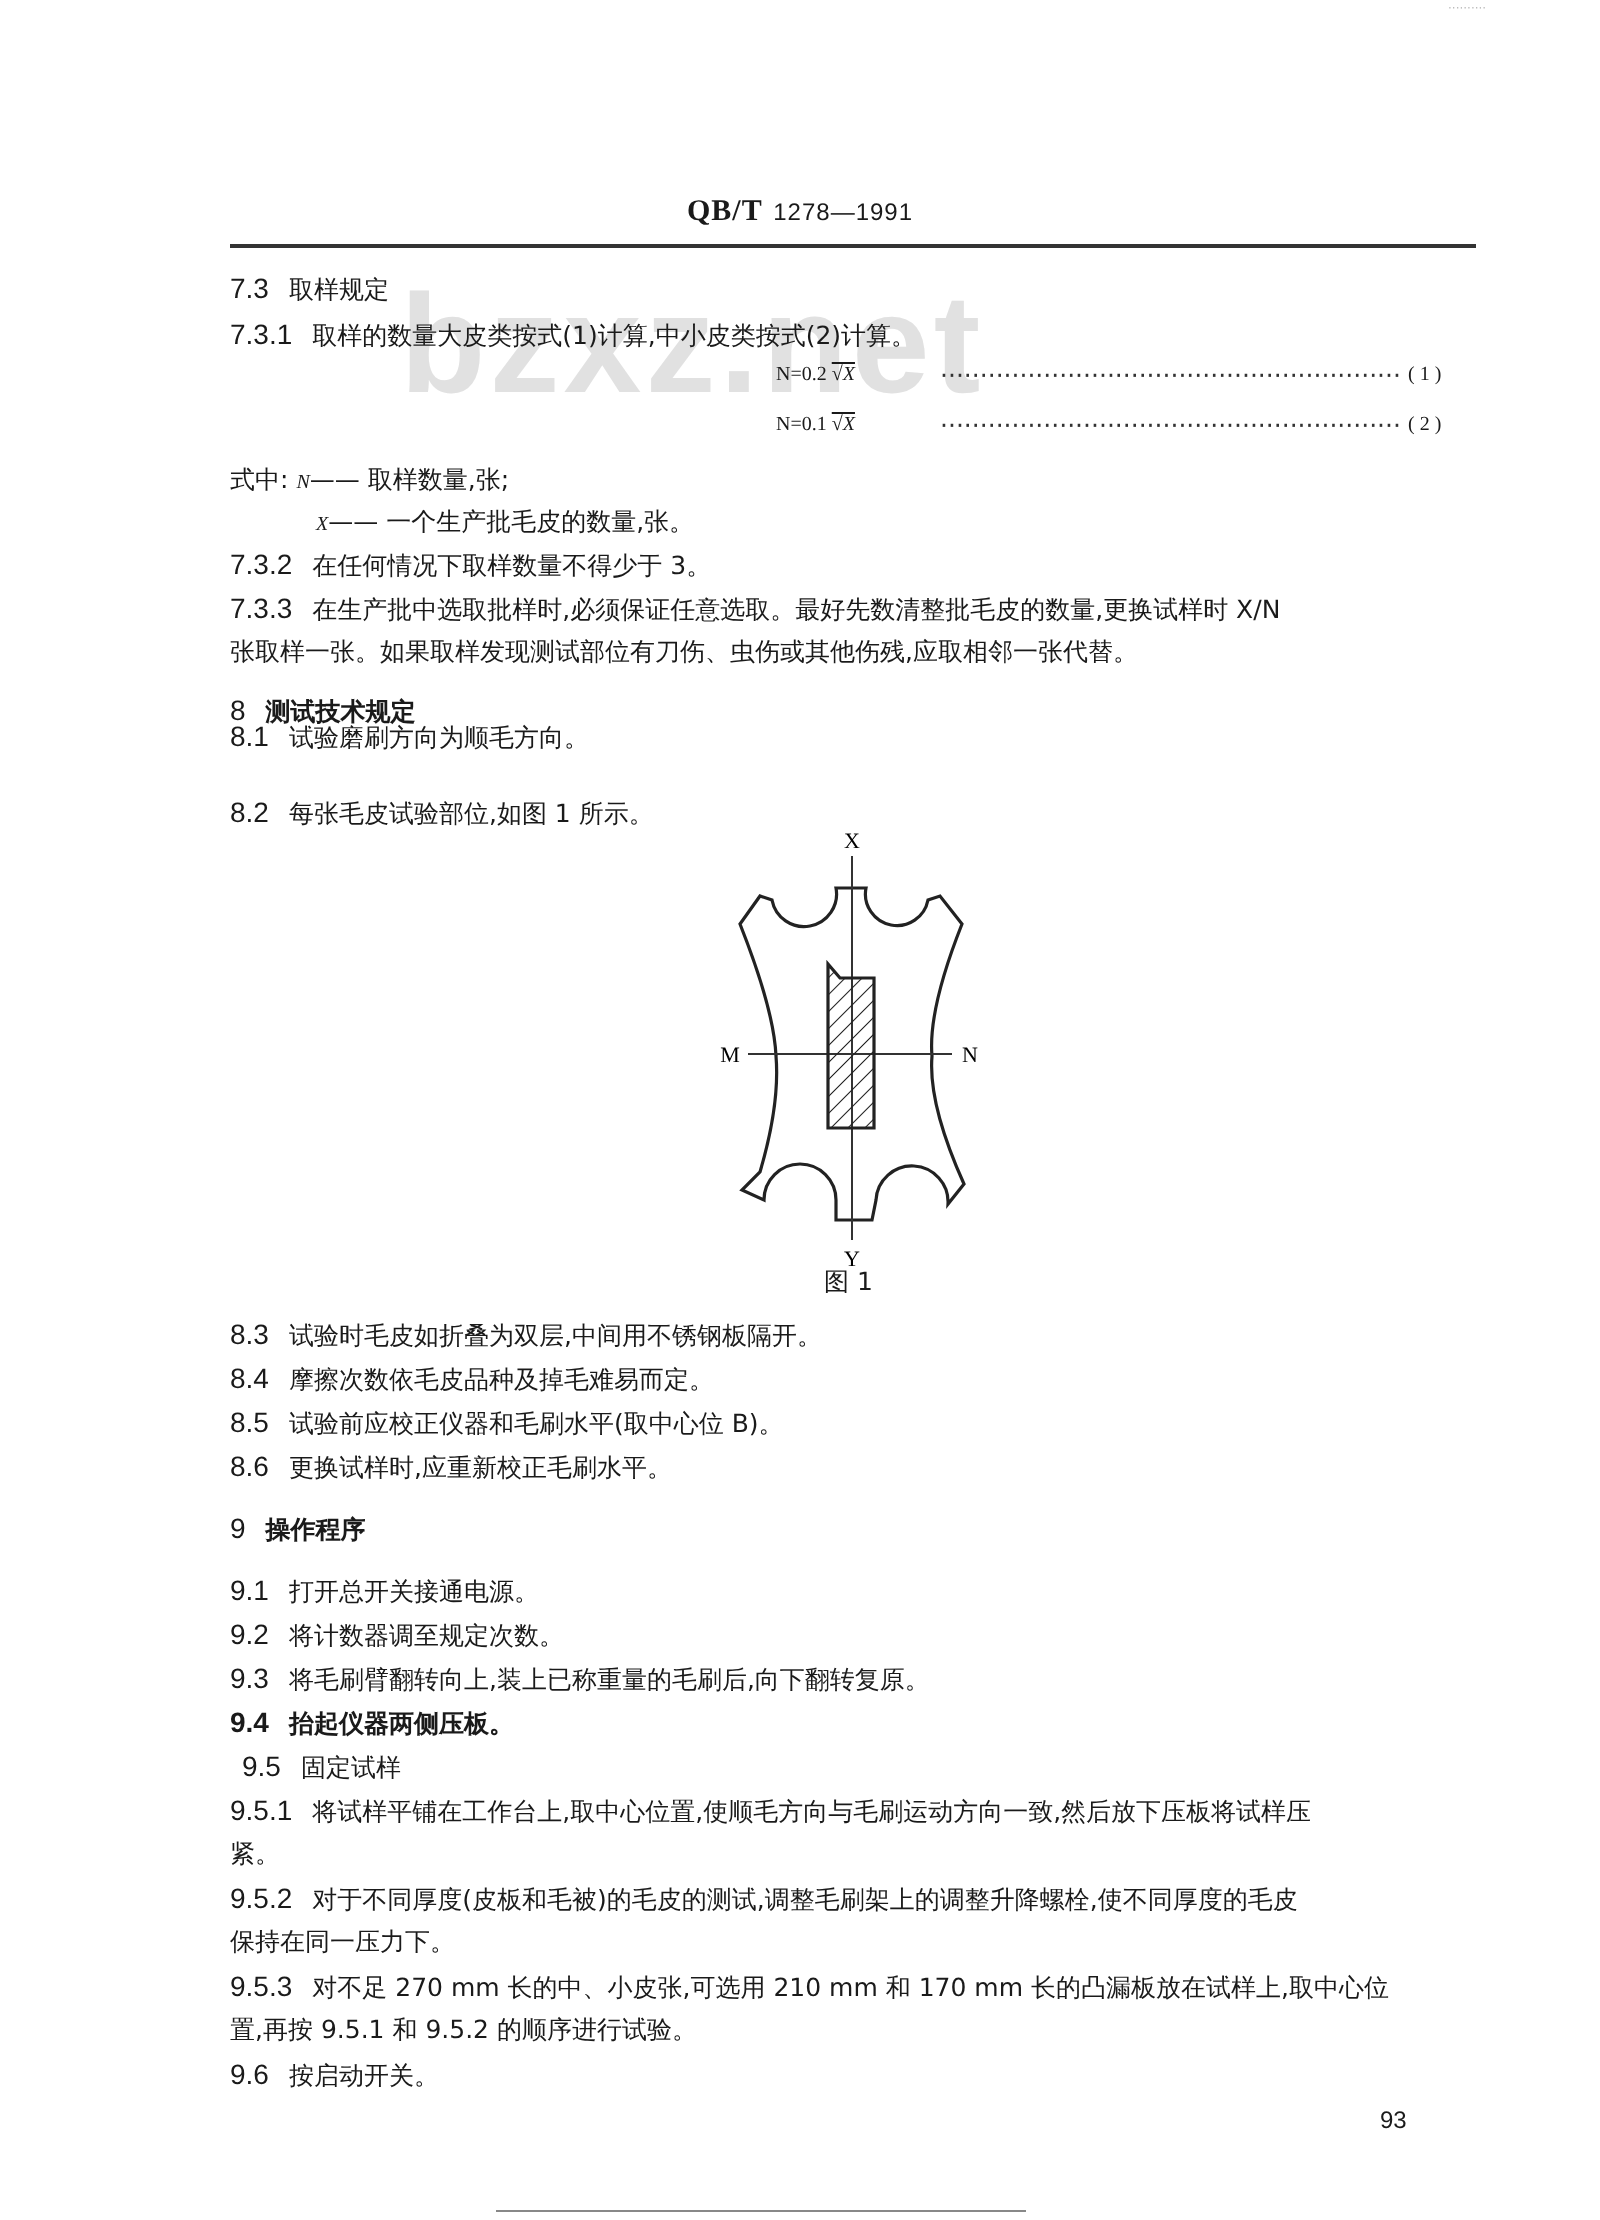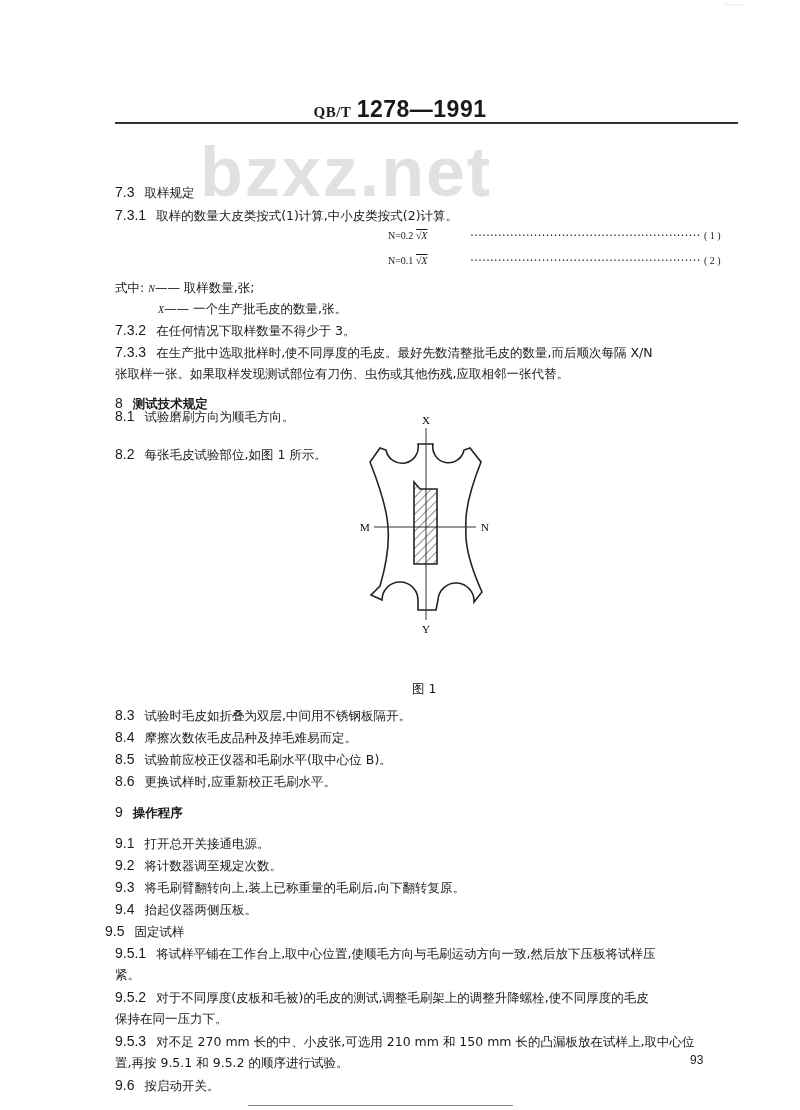--- a/index.html
+++ b/index.html
@@ -1,23 +1,23 @@
 <!DOCTYPE html>
 <html><head>
 <meta charset="utf-8">
 <style>
   html, body { margin: 0; padding: 0; background: #ffffff; }
   body { width: 800px; height: 1110px; position: relative; overflow: hidden;
          font-family: "DejaVu Sans", "Liberation Sans", sans-serif; color: #1a1a1a; }
   .abs { position: absolute; }
   .hdr { left: 0; width: 800px; top: 96px; text-align: center; font-size: 15px; letter-spacing: 0.5px; }
   .hdr .code { font-family: "Liberation Serif", serif; font-weight: bold; }
-  .hdr .num { font-family: "Liberation Sans", sans-serif; font-size: 23px; font-weight: bold; }
+  .hdr .num { font-family: "Liberation Sans", sans-serif; font-size: 12px; }
   .rule { left: 115px; width: 623px; top: 122px; height: 0; border-top: 2px solid #333; }
-  .line { font-size: 12.5px; line-height: 16px; white-space: nowrap; margin-top: 48px; }
+  .line { font-size: 12.5px; line-height: 16px; white-space: nowrap; }
   .num-lbl { font-family: "Liberation Sans", sans-serif; font-size: 14px; margin-right: 10px; }
   .bold { font-weight: bold; }
   .math { font-family: "Liberation Serif", serif; font-size: 10px; }
   .dots { letter-spacing: 0; color: #333; }
   .watermark { left: 200px; top: 132px; font-family: "Liberation Sans", sans-serif; font-weight: bold;
                font-size: 70px; color: rgba(200,200,200,0.55); letter-spacing: 2px; }
   .pageno { left: 690px; top: 1053px; font-size: 12px; font-family: "Liberation Sans", sans-serif; }
   .footrule { left: 248px; width: 265px; top: 1105px; border-top: 1px solid #888; }
   .corner { left: 724px; top: 1px; font-size: 6px; color: #bbb; }
   svg text { font-family: "Liberation Serif", serif; }
@@ -61,21 +61,21 @@
   <span class="math" style="font-style:italic;">N</span><span>—— 取样数量,张;</span>
 </div>
 <div class="abs line" style="left:158px;top:253px;">
   <span class="math" style="font-style:italic;">X</span><span>—— 一个生产批毛皮的数量,张。</span>
 </div>
 
 <div class="abs line" style="left:115px;top:274px;">
   <span class="num-lbl">7.3.2</span><span>在任何情况下取样数量不得少于 3。</span>
 </div>
 <div class="abs line" style="left:115px;top:296px;">
-  <span class="num-lbl">7.3.3</span><span>在生产批中选取批样时,使不同厚度的毛皮。最好先数清整批毛皮的数量,而后顺次每隔 X/N</span>
+  <span class="num-lbl">7.3.3</span><span>在生产批中选取批样时,必须保证任意选取。最好先数清整批毛皮的数量,更换试样时 X/N</span>
 </div>
 <div class="abs line" style="left:115px;top:318px;">张取样一张。如果取样发现测试部位有刀伤、虫伤或其他伤残,应取相邻一张代替。</div>
 
 <div class="abs line bold" style="left:115px;top:347px;">
   <span class="num-lbl" style="font-weight:normal;">8</span><span>测试技术规定</span>
 </div>
 <div class="abs line" style="left:115px;top:360px;">
   <span class="num-lbl">8.1</span><span>试验磨刷方向为顺毛方向。</span>
 </div>
 <div class="abs line" style="left:115px;top:398px;">
@@ -134,36 +134,36 @@
 </div>
 <div class="abs line" style="left:115px;top:787px;text-align:right;">
   <span class="num-lbl">9.1</span><span>打开总开关接通电源。</span>
 </div>
 <div class="abs line" style="left:115px;top:809px;">
   <span class="num-lbl">9.2</span><span>将计数器调至规定次数。</span>
 </div>
 <div class="abs line" style="left:115px;top:831px;">
   <span class="num-lbl">9.3</span><span>将毛刷臂翻转向上,装上已称重量的毛刷后,向下翻转复原。</span>
 </div>
-<div class="abs line" style="left:115px;top:853px;">
+<div class="abs line" style="left:115px;top:853px;font-weight:bold;">
   <span class="num-lbl">9.4</span><span>抬起仪器两侧压板。</span>
 </div>
-<div class="abs line" style="left:105px;top:875px;">
+<div class="abs line" style="left:121px;top:875px;">
   <span class="num-lbl">9.5</span><span>固定试样</span>
 </div>
 <div class="abs line" style="left:115px;top:897px;">
   <span class="num-lbl">9.5.1</span><span>将试样平铺在工作台上,取中心位置,使顺毛方向与毛刷运动方向一致,然后放下压板将试样压</span>
 </div>
 <div class="abs line" style="left:115px;top:919px;">紧。</div>
 <div class="abs line" style="left:115px;top:941px;">
   <span class="num-lbl">9.5.2</span><span>对于不同厚度(皮板和毛被)的毛皮的测试,调整毛刷架上的调整升降螺栓,使不同厚度的毛皮</span>
 </div>
 <div class="abs line" style="left:115px;top:963px;">保持在同一压力下。</div>
 <div class="abs line" style="left:115px;top:985px;">
-  <span class="num-lbl">9.5.3</span><span>对不足 270 mm 长的中、小皮张,可选用 210 mm 和 150 mm 长的凸漏板放在试样上,取中心位</span>
+  <span class="num-lbl">9.5.3</span><span>对不足 270 mm 长的中、小皮张,可选用 210 mm 和 170 mm 长的凸漏板放在试样上,取中心位</span>
 </div>
 <div class="abs line" style="left:115px;top:1007px;">置,再按 9.5.1 和 9.5.2 的顺序进行试验。</div>
 <div class="abs line" style="left:115px;top:1029px;">
   <span class="num-lbl">9.6</span><span>按启动开关。</span>
 </div>
 
 <div class="abs pageno">93</div>
 <div class="abs footrule"></div>
 
 </body></html>

